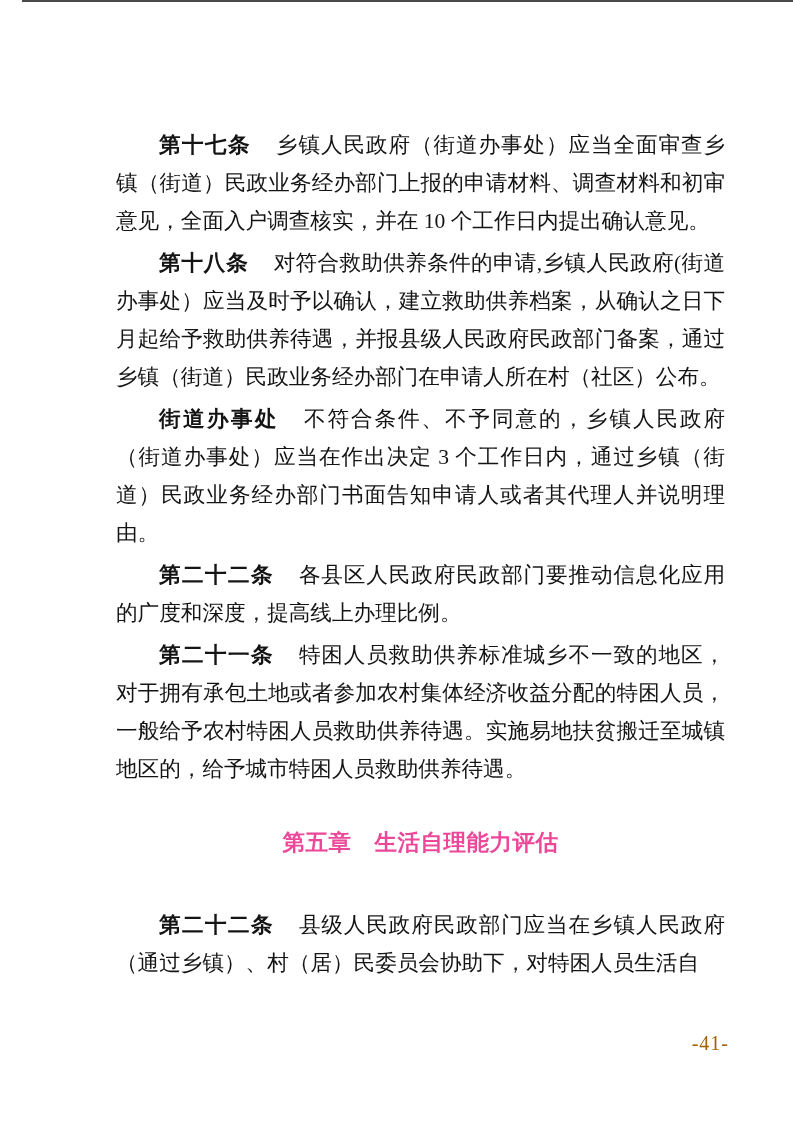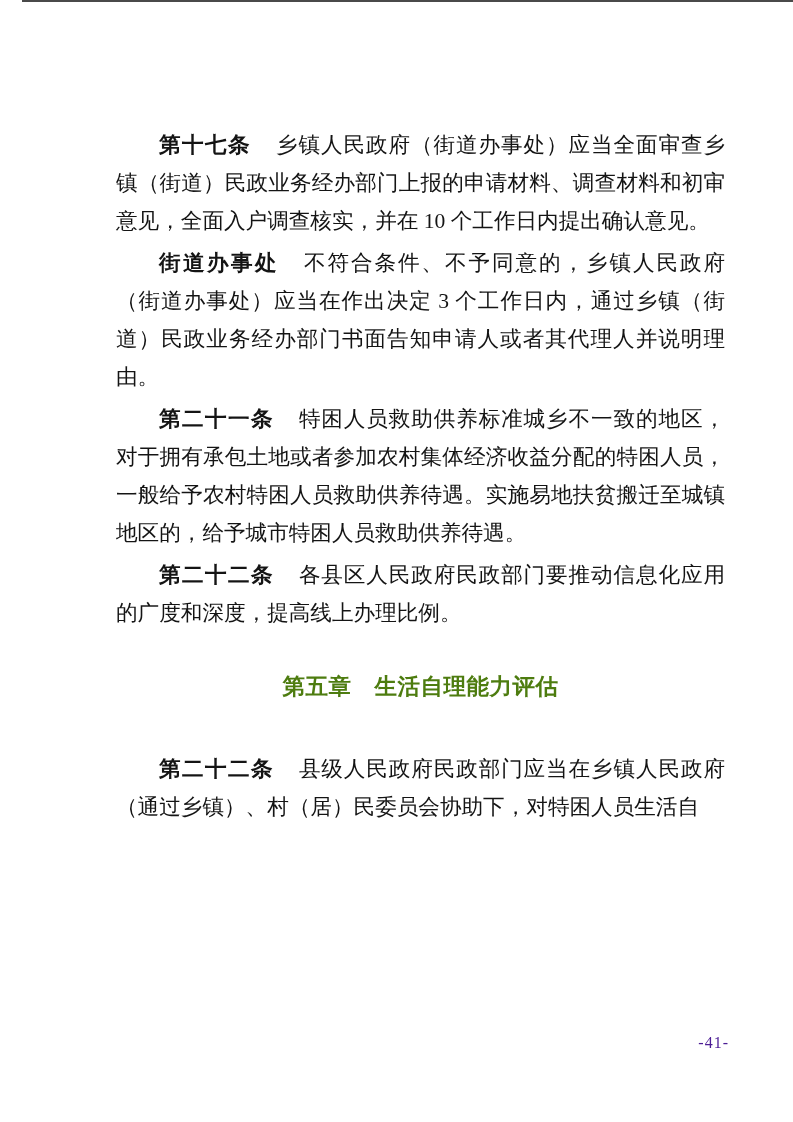--- a/index.html
+++ b/index.html
@@ -46,50 +46,51 @@
   }
   h2.chapter {
     margin: 36px 0 44px 0;
     text-align: center;
     text-indent: 0;
     font-family: "Liberation Sans", "DejaVu Sans", sans-serif;
     font-weight: bold;
     font-size: 22.5px;
     line-height: 38px;
     letter-spacing: 0.5px;
-    color: #4d7c0f;
+    color: #ec4899;
   }
   .page-number {
     position: absolute;
     top: 1031px;
     right: 86px;
-    font-size: 16px;
+    font-size: 20px;
     line-height: 24px;
     letter-spacing: 1px;
-    color: #4c1d95;
+    color: #a16207;
     font-family: "Liberation Serif", "DejaVu Serif", serif;
   }
 </style>
 </head>
 <body>
 
 <div class="page">
   <div class="scan-edge"></div>
 
   <div class="content">
 
     <p class="article"><span class="term">第十七条</span><span>乡镇人民政府（街道办事处）应当全面审查乡镇（街道）民政业务经办部门上报的申请材料、调查材料和初审意见，全面入户调查核实，并在 10 个工作日内提出确认意见。</span></p>
 
+    <p class="article"><span class="term">第十八条</span><span>对符合救助供养条件的申请,乡镇人民政府(街道办事处）应当及时予以确认，建立救助供养档案，从确认之日下月起给予救助供养待遇，并报县级人民政府民政部门备案，通过乡镇（街道）民政业务经办部门在申请人所在村（社区）公布。</span></p>
 
     <p class="article"><span class="term">街道办事处</span><span>不符合条件、不予同意的，乡镇人民政府（街道办事处）应当在作出决定 3 个工作日内，通过乡镇（街道）民政业务经办部门书面告知申请人或者其代理人并说明理由。</span></p>
 
 
+    <p class="article"><span class="term">第二十二条</span><span>各县区人民政府民政部门要推动信息化应用的广度和深度，提高线上办理比例。</span></p>
+
     <p class="article"><span class="term">第二十一条</span><span>特困人员救助供养标准城乡不一致的地区，对于拥有承包土地或者参加农村集体经济收益分配的特困人员，一般给予农村特困人员救助供养待遇。实施易地扶贫搬迁至城镇地区的，给予城市特困人员救助供养待遇。</span></p>
-
-    <p class="article"><span class="term">第二十二条</span><span>各县区人民政府民政部门要推动信息化应用的广度和深度，提高线上办理比例。</span></p>
 
     <h2 class="chapter">第五章　生活自理能力评估</h2>
 
     <p class="article"><span class="term">第二十二条</span><span>县级人民政府民政部门应当在乡镇人民政府（通过乡镇）、村（居）民委员会协助下，对特困人员生活自</span></p>
 
   </div>
 
   <div class="page-number">-41-</div>
 </div>
 

